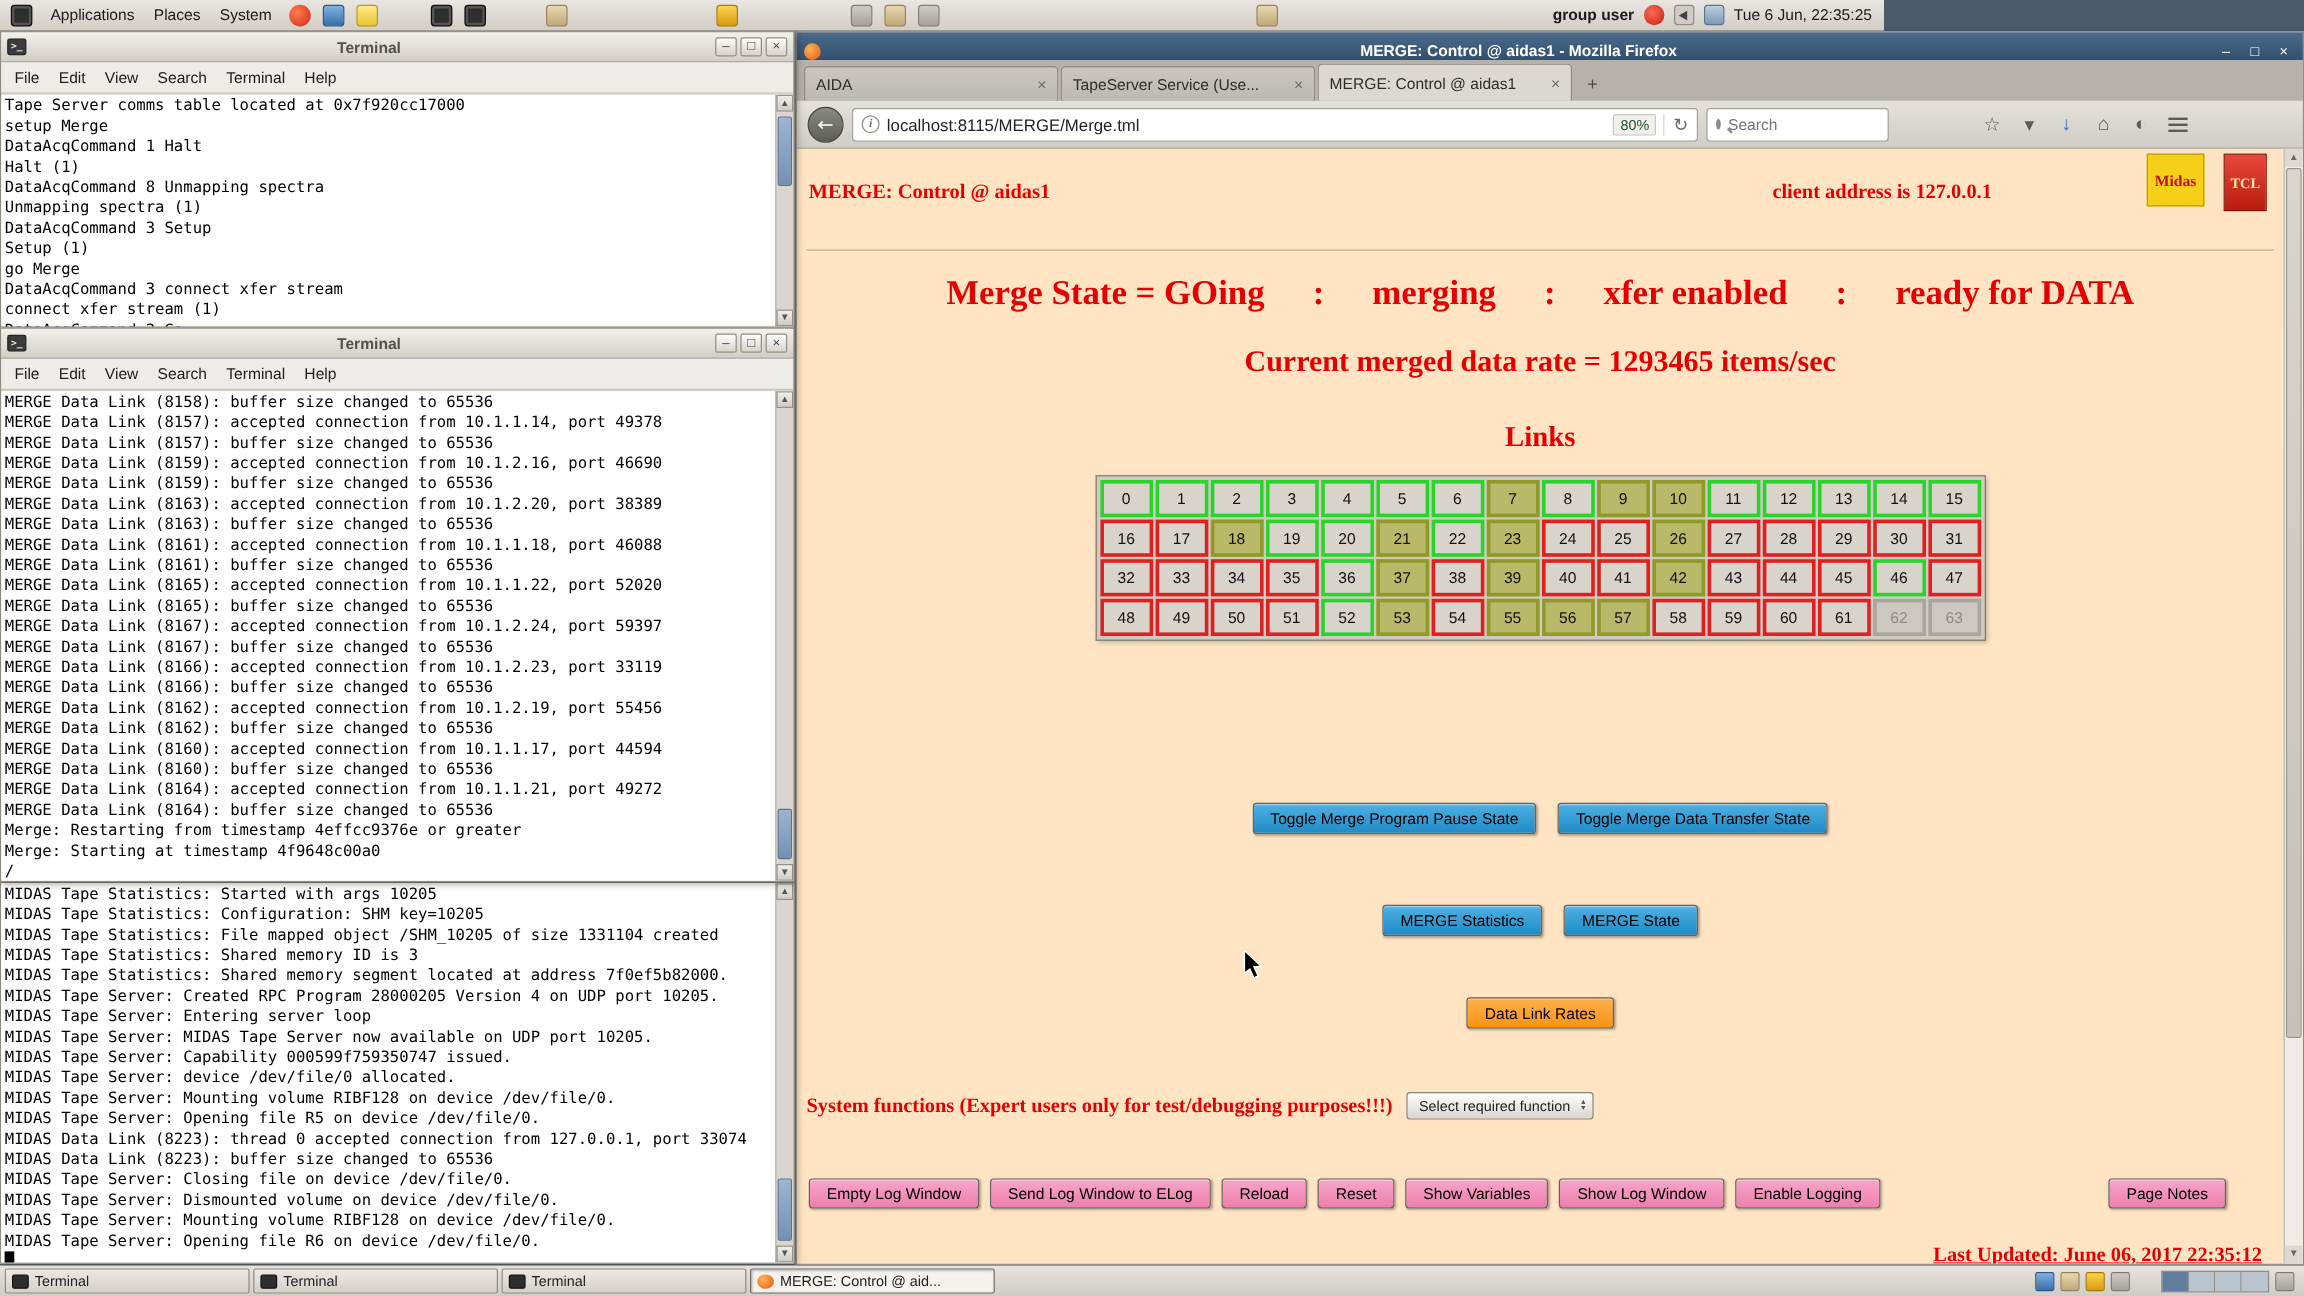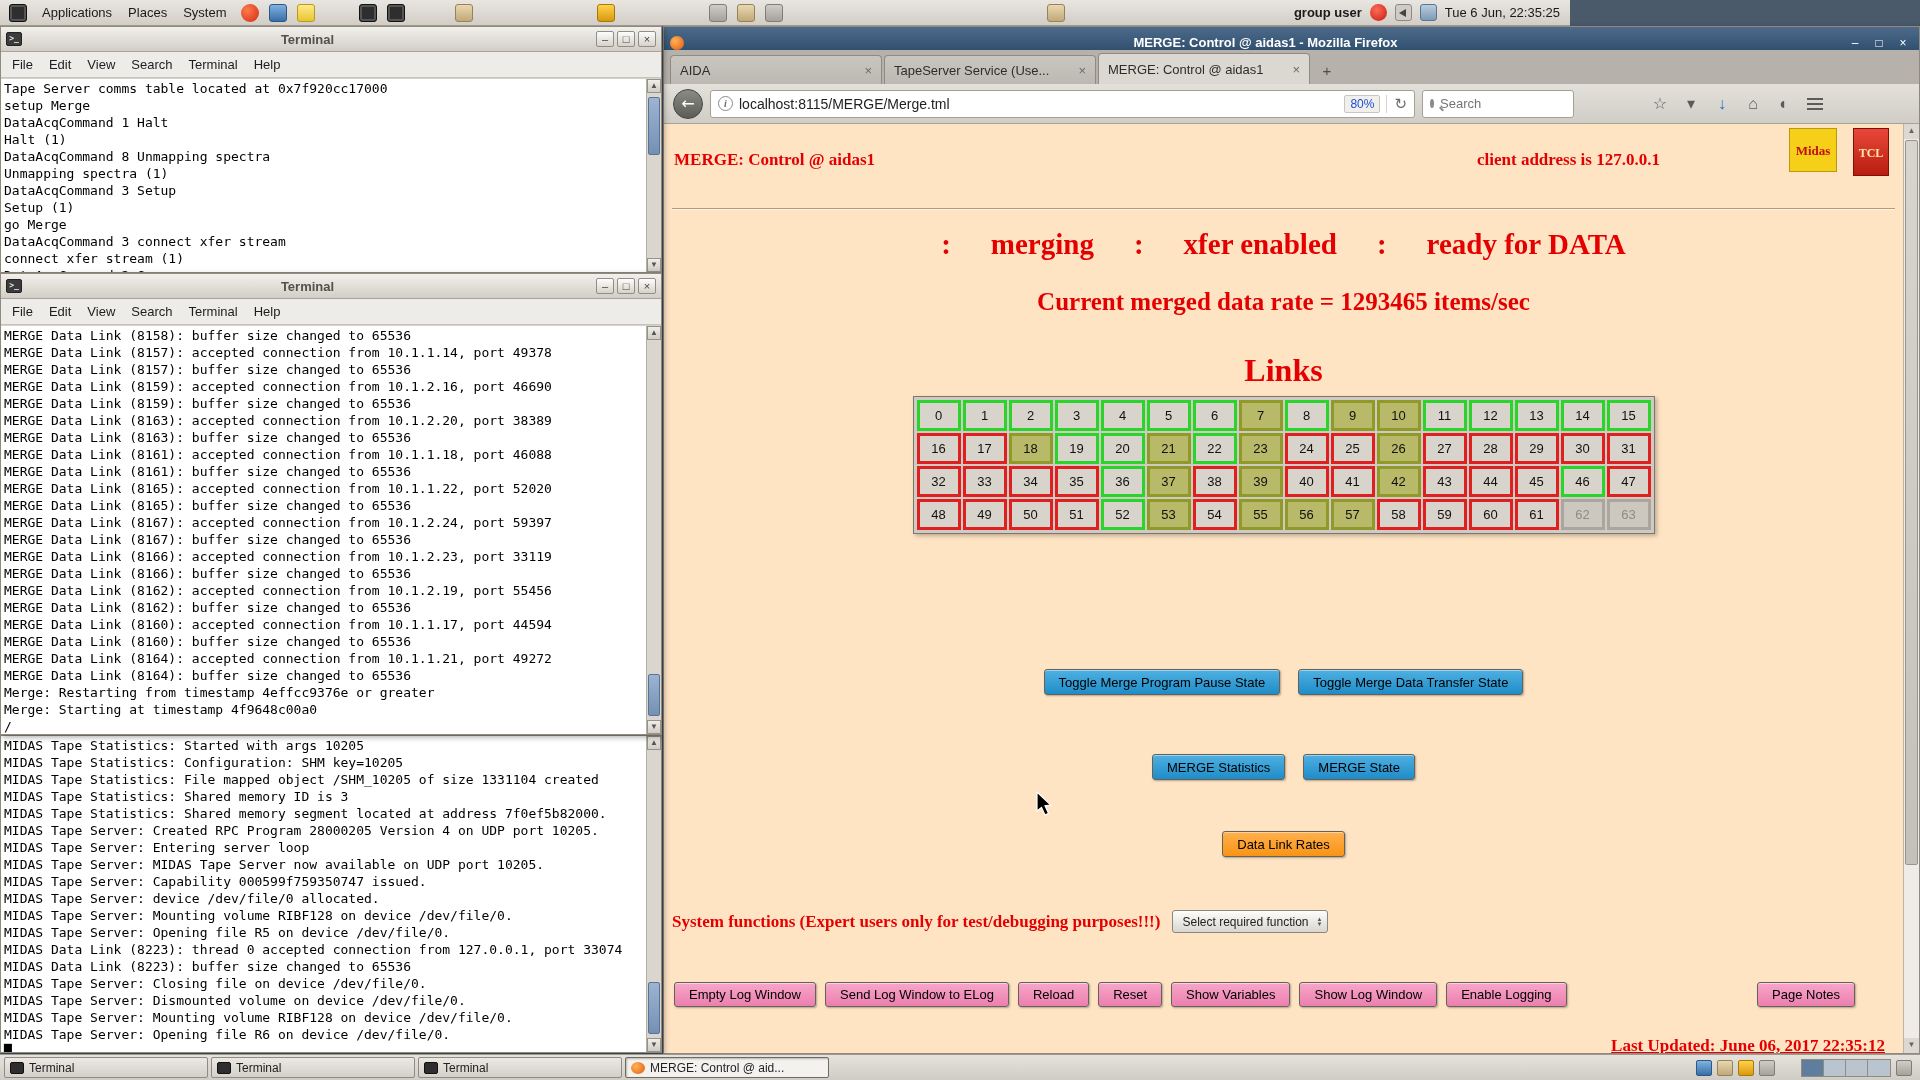--- a/index.html
+++ b/index.html
@@ -76,21 +76,21 @@
   .ff-navbar { height:40px; background:linear-gradient(#e4e1db,#d0cdc6); border-bottom:1px solid #a7a39b;
      display:flex; align-items:center; padding:0 9px; gap:7px; }
   .back-btn { width:30px; height:30px; border-radius:50%; border:1px solid #45443f;
      background:linear-gradient(#8b8b86,#5d5d58); color:#fff; text-align:center;
      font:16px/28px "DejaVu Sans",sans-serif; }
   .urlbar { flex:1; max-width:705px; height:28px; background:#fff; border:1px solid #a3a099;
      border-radius:3px; display:flex; align-items:center; padding:0 7px; gap:6px; }
   .info-ico { width:15px; height:15px; border:1px solid #8a8a86; border-radius:50%;
      font:italic bold 10px/13px "Liberation Serif",serif; color:#6d6d68; text-align:center; }
   .url-input { flex:1; border:none; outline:none; background:transparent; font-size:14px; color:#222; }
-  .zoom-badge { font-size:12px; color:#1d4ed8; background:#f1efeb; border:1px solid #c9c6c0;
+  .zoom-badge { font-size:12px; color:#14532d; background:#f1efeb; border:1px solid #c9c6c0;
      border-radius:2px; padding:1px 5px; }
   .reload-btn { border-left:1px solid #d8d5cf; padding-left:7px; color:#6d6d68; font-size:15px; }
   .searchbar { width:152px; height:28px; background:#fff; border:1px solid #a3a099; border-radius:3px;
      display:flex; align-items:center; padding:0 7px; gap:6px; }
   .mag { width:9px; height:9px; border:2px solid #8b8b86; border-radius:50%; position:relative; }
   .mag::after { content:""; position:absolute; left:7px; top:7px; width:5px; height:2px;
      background:#8b8b86; transform:rotate(45deg); }
   .search-input { flex:1; border:none; outline:none; background:transparent; font-size:13px; color:#444; }
   .nav-ico { width:24px; height:24px; display:flex; align-items:center; justify-content:center;
      color:#5c5b56; font-size:16px; }
@@ -113,21 +113,21 @@
   #page-logos { position:absolute; right:14px; top:4px; display:flex; gap:16px; }
   .logo-midas { width:48px; height:44px; background:#f6d018; border:1px solid #b89a0e;
      color:#c01010; font:bold 13px/44px "Liberation Serif",serif; text-align:center; }
   .logo-tcl { width:36px; height:48px; background:linear-gradient(#e8483a,#b81d10); border:1px solid #801005;
      color:#ffe9a0; font:bold 12px/48px "Liberation Serif",serif; text-align:center; }
   .page-hr { position:absolute; left:8px; right:8px; top:84px; border-top:1px solid #b59d7c;
      border-bottom:1px solid #fff3e2; }
   #state-line { position:absolute; left:0; right:0; top:104px; display:flex; justify-content:center;
      gap:40px; font-size:29px; }
   #rate-line { position:absolute; left:0; right:0; top:164px; text-align:center; font-size:25px; }
-  #links-title { position:absolute; left:0; right:0; top:228px; text-align:center; font-size:32px; }
+  #links-title { position:absolute; left:0; right:0; top:228px; text-align:center; font-size:24px; }
   #links-grid { position:absolute; left:50%; transform:translateX(-50%); top:272px;
      display:grid; grid-template-columns:repeat(16,46px); grid-auto-rows:33px; gap:0;
      background:#cfcbc3; border:1px solid #7c786f; padding:2px; box-shadow:2px 2px 4px rgba(0,0,0,.25); }
   .link-cell { margin:1px; border:3px solid #888; background:#d8d4cc; color:#111;
      font-size:13px; display:flex; align-items:center; justify-content:center; }
   .s-g { border-color:var(--link-green); }
   .s-r { border-color:var(--link-red); }
   .s-o { border-color:#8f9a28; background:#b9b96a; }
   .s-x { border-color:#aaa69e; background:#ccc8c0; color:#8f8b84; }
 
@@ -328,20 +328,21 @@
     <div class="ff-content">
       <div class="page">
         <div id="page-header-left" class="red-serif">MERGE: Control @ aidas1</div>
         <div id="page-header-right" class="red-serif">client address is 127.0.0.1</div>
         <div id="page-logos">
           <span class="logo-midas">Midas</span>
           <span class="logo-tcl">TCL</span>
         </div>
         <div class="page-hr"></div>
         <div id="state-line" class="red-serif">
+            <span class="state-seg">Merge State = GOing</span>
             <span class="state-sep">:</span>
             <span class="state-seg">merging</span>
             <span class="state-sep">:</span>
             <span class="state-seg">xfer enabled</span>
             <span class="state-sep">:</span>
             <span class="state-seg">ready for DATA</span>
           </div>
         <div id="rate-line" class="red-serif">Current merged data rate = 1293465 items/sec</div>
         <div id="links-title" class="red-serif">Links</div>
         <div id="links-grid">

